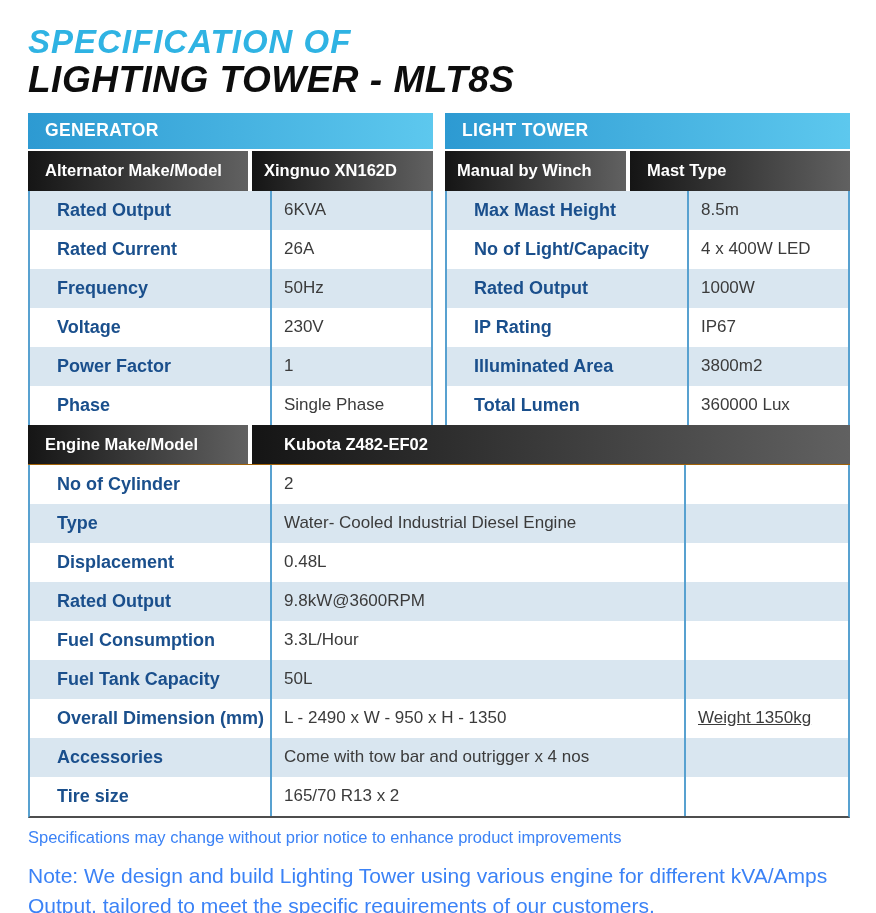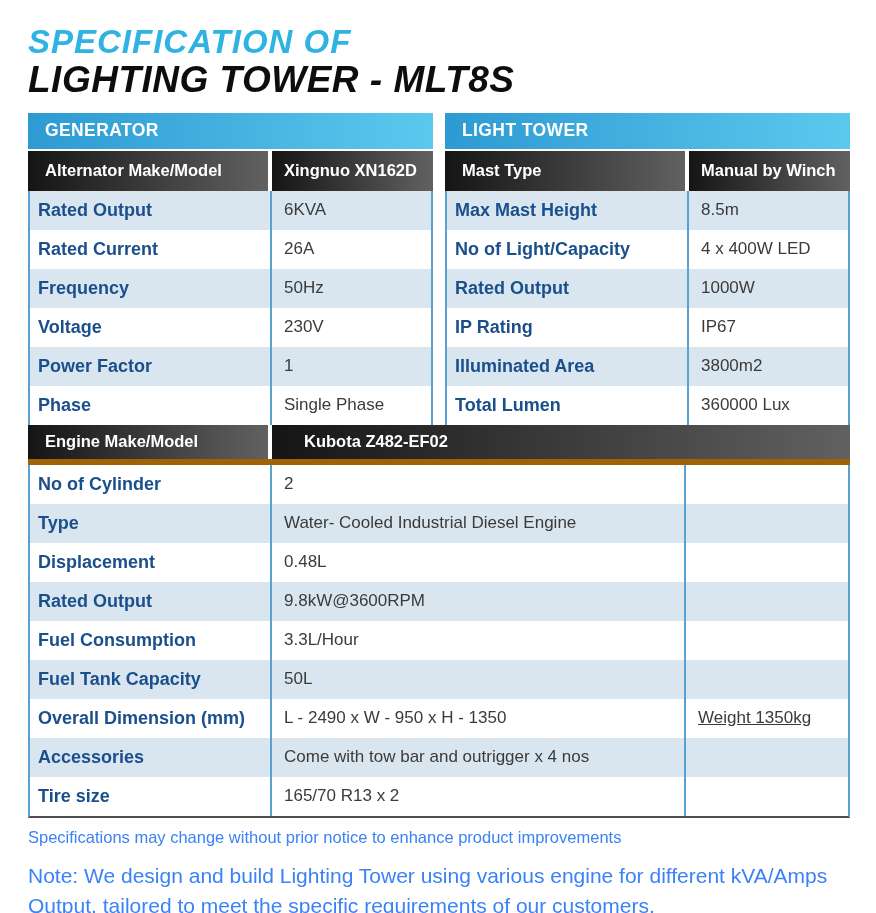--- a/index.html
+++ b/index.html
@@ -34,52 +34,52 @@
     display:flex; align-items:center; padding-left:17px;
     border-bottom:2px solid #ffffff;
   }
 
   .dark-row { height:40px; display:flex; gap:4px; background:#ffffff; }
   .dk-cell {
     background:linear-gradient(90deg,#151515,#616161);
     color:#ffffff; font-weight:bold; font-size:16.5px;
     display:flex; align-items:center;
   }
-  .dk-label { width:240px; padding-left:17px; }
+  .dk-label { width:220px; padding-left:17px; }
   .dk-value { flex:1; padding-left:12px; }
   .dk-value.kubota { padding-left:32px; }
 
   .rows {
     border-left:2px solid #58a1d0;
     border-right:2px solid #58a1d0;
     background:#ffffff;
   }
   .row { height:39px; display:flex; }
   .rows.alt-odd  .row:nth-child(odd)  { background:#d9e6f0; }
   .rows.alt-even .row:nth-child(even) { background:#d9e6f0; }
 
   .lbl {
-    width:240px; padding-left:8px;
+    width:240px; padding-left:27px;
     display:flex; align-items:center;
     color:#1a4f8c; font-weight:bold; font-size:18px;
   }
   .val {
     flex:1; padding-left:12px;
     border-left:2px solid #58a1d0;
     display:flex; align-items:center;
     color:#3b3b3b; font-size:17px;
   }
   .extra {
     width:164px; padding-left:12px;
     border-left:2px solid #58a1d0;
     display:flex; align-items:center;
     color:#3b3b3b; font-size:17px;text-decoration:underline;
   }
   .engine-rows { border-bottom:2px solid #4e4e4e; }
-  .engine .dark-row { border-bottom:6px solid #a16207; }
+  .engine .dark-row { border-bottom:1px solid #a16207; }
 
   
   .footer { width:848px; margin-top:10px; color:#3b82f6; }
   .note1 { font-size:16.5px; margin-bottom:14px; }
   .note2 { font-size:21px; line-height:1.45; }
 </style>
 </head>
 <body>
 
 <div class="page">
@@ -121,22 +121,22 @@
           <div class="row">
             <div class="lbl">Phase</div>
             <div class="val">Single Phase</div>
           </div>
         </div>
       </div>
 
       <div class="sub">
         <div class="sec-head">LIGHT TOWER</div>
         <div class="dark-row">
+          <div class="dk-cell dk-value">Manual by Winch</div>
           <div class="dk-cell dk-label">Mast Type</div>
-          <div class="dk-cell dk-value">Manual by Winch</div>
         </div>
         <div class="rows alt-odd">
           <div class="row">
             <div class="lbl">Max Mast Height</div>
             <div class="val">8.5m</div>
           </div>
           <div class="row">
             <div class="lbl">No of Light/Capacity</div>
             <div class="val">4 x 400W LED</div>
           </div>

